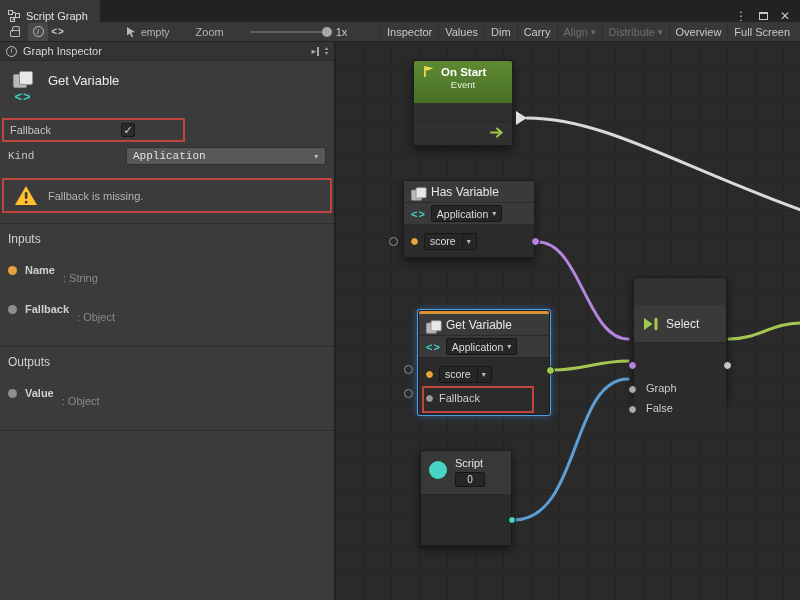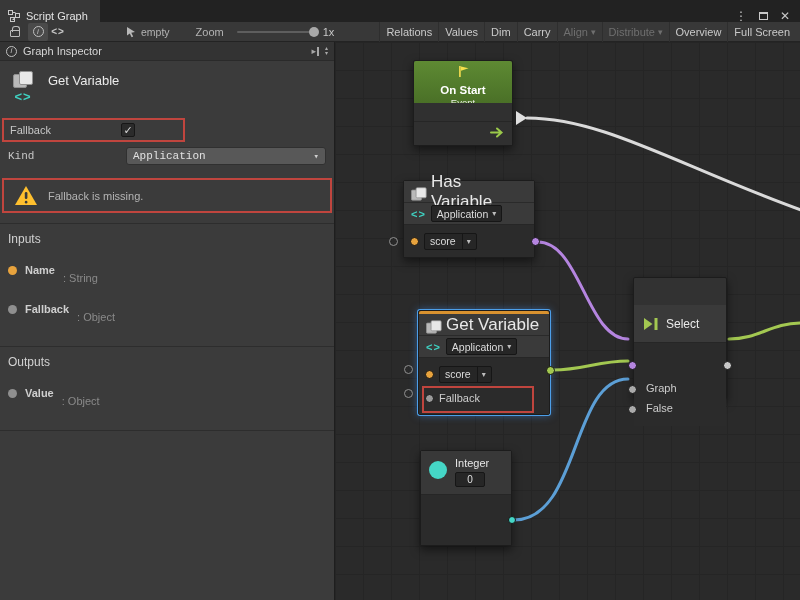--- a/index.html
+++ b/index.html
@@ -18,21 +18,21 @@
   .toolbar { position:absolute; left:0; top:22px; width:800px; height:20px; background:#383838; border-bottom:1px solid #232323; display:flex; align-items:center; padding:0 4px; }
   .lock { width:10px; height:7px; border:1px solid #BBB; border-radius:1px; position:relative; margin:3px 8px 0 6px; }
   .lock::before { content:""; position:absolute; left:1px; top:-5px; width:6px; height:5px; border:1px solid #BBB; border-bottom:none; border-radius:3px 3px 0 0; }
   .tool-box { height:18px; min-width:20px; display:flex; align-items:center; justify-content:center; background:#46464a00; border-radius:2px; padding:0 3px; }
   .tool-box.sel { background:#4A4A4A; }
   .info-circle { width:11px; height:11px; border:1px solid #C0C0C0; border-radius:50%; display:flex; align-items:center; justify-content:center; font-size:8px; font-style:italic; color:#C0C0C0; line-height:1; }
   .code-glyph { color:#C8C8C8; font-weight:bold; font-size:10px; letter-spacing:1px; }
   .sp60 { width:58px; } .sp30 { width:26px; }
   .cursor-ic { margin-right:4px; }
   .empty-label { color:#B4B4B4; font-size:10.5px; }
-  .zoom-label { color:#B4B4B4; margin-right:13px; }
+  .zoom-label { color:#B4B4B4; margin-right:26px; }
   .zoom-track { position:relative; width:80px; height:2px; background:#5E5E5E; border-radius:1px; margin-right:6px; }
   .zoom-thumb { position:absolute; right:-2px; top:-4px; width:10px; height:10px; border-radius:50%; background:#A8A8A8; }
   .zoom-val { color:#C8C8C8; margin-right:4px; }
   .tb-buttons { margin-left:auto; display:flex; align-items:stretch; height:20px; }
   .tbtn { display:flex; align-items:center; gap:3px; padding:0 6px; color:#CACACA; border-left:1px solid #2E2E2E; white-space:nowrap; }
   .tbtn.disabled { color:#6F6F6F; }
   .tbtn .caret { font-size:9px; }
 
   
   .inspector { position:absolute; left:0; top:42px; width:335px; height:558px; background:#3B3B3B; border-right:1px solid #1E1E1E; }
@@ -76,35 +76,35 @@
   .pname { color:#CFCFCF; font-weight:bold; }
   .ptype { color:#8A8A8A;margin-top:16px; }
 
   
   .canvas { position:absolute; left:335px; top:42px; width:465px; height:558px; background-color:#2A2A2A;
     background-image:linear-gradient(#252525 1px, transparent 1px), linear-gradient(90deg, #252525 1px, transparent 1px);
     background-size:28px 28px; overflow:hidden; }
   .wires { position:absolute; left:0; top:0; pointer-events:none; }
 
   .node { position:absolute; background:#323232; border:1px solid #1C1C1C; border-radius:2px; box-shadow:0 4px 10px rgba(0,0,0,.5); }
-  .node-title { height:22px; background:#3A3A3A; display:flex; align-items:center; gap:5px; padding:0 7px; color:#E8E8E8; font-size:17px; border-bottom:1px solid #2A2A2A; }
+  .node-title { height:22px; background:#3A3A3A; display:flex; align-items:center; gap:5px; padding:0 7px; color:#E8E8E8; font-size:12px; border-bottom:1px solid #2A2A2A; }
   .node-kind { height:22px; background:#3A3A3A; display:flex; align-items:center; gap:5px; padding:0 7px; border-bottom:1px solid #262626; }
   .node-ports { background:#2B2B2B; padding:4px 6px;text-align:center; }
   .prow { height:24px; display:flex; align-items:center; gap:5px; position:relative; }
   .dot { width:9px; height:9px; border-radius:50%; border:1px solid #141414; flex:0 0 auto; }
   .dot.orange { background:#E8A33D; } .dot.gray { background:#9A9A9A; }
   .dd { height:17px; background:#262626; border:1px solid #161616; border-radius:2px; display:flex; align-items:center; padding:0 5px; color:#DCDCDC; font-size:10.5px; gap:4px; }
   .dd .caret { font-size:8px; color:#BDBDBD; }
   .dd.split .caret { border-left:1px solid #161616; padding-left:4px; margin-left:2px; height:100%; display:flex; align-items:center; }
   .port-abs { position:absolute; width:9px; height:9px; border-radius:50%; border:1px solid #141414; }
   .hollow { position:absolute; width:9px; height:9px; border-radius:50%; border:1.5px solid #909090; background:transparent; }
 
   
   .onstart-head { height:42px; background:linear-gradient(#5E8A33,#4A7027); border-radius:2px 2px 0 0; color:#FFF; padding:4px 8px 0 8px; }
-  .onstart-row { display:flex; align-items:center; gap:6px; font-weight:bold; font-size:11.5px;flex-direction:column; }
+  .onstart-row { display:flex; align-items:center; gap:6px; font-weight:bold; font-size:11.5px; }
   .onstart-sub { text-align:center; font-size:9.5px; color:rgba(255,255,255,.88); margin-top:1px; }
   .onstart-body { height:42px; position:relative; background:#303030; }
   .onstart-body .sep { position:absolute; left:0; right:0; top:18px; height:1px; background:#262626; }
 
   .selected { box-shadow:0 0 0 1px #4C9EE8, 0 0 9px rgba(70,150,255,.55); }
   .topbar-orange { height:3px; background:#D9922F; border-radius:2px 2px 0 0; }
 
   .select-head { height:38px; display:flex; align-items:center; gap:7px; padding:0 9px; background:#3A3A3A; border-bottom:1px solid #262626; color:#EAEAEA; font-size:12px;margin-top:27px; }
   .select-body { background:#2B2B2B; height:83px; position:relative; padding-top:4px; }
   .sel-label { position:absolute; left:12px; color:#CCCCCC; font-size:11px; }
@@ -156,21 +156,21 @@
       <path d="M1 1 L9 6 L5.3 6.8 L7.2 10.6 L5.6 11.3 L3.8 7.5 L1 9.6 Z" fill="#B8B8B8"></path>
     </svg>
     <span class="empty-label">empty</span>
     <span class="sp30"></span>
     <span class="zoom-label">Zoom</span>
     <span class="zoom-track">
       <span class="zoom-thumb"></span>
     </span>
     <span class="zoom-val">1x</span>
     <div class="tb-buttons">
-      <span class="tbtn">Relations</span>
+      <span class="tbtn">Inspector</span>
       <span class="tbtn">Values</span>
       <span class="tbtn">Dim</span>
       <span class="tbtn">Carry</span>
       <span class="tbtn disabled">
         <span>Align</span>
         <span class="caret">▾</span>
       </span>
       <span class="tbtn disabled">
         <span>Distribute</span>
         <span class="caret">▾</span>
@@ -356,21 +356,21 @@
         <span class="sel-label" style="top:39px;">Graph</span>
         <span class="port-abs" style="left:-6px; top:62px; background:#AAAAAA;"></span>
         <span class="sel-label" style="top:59px;">False</span>
       </div>
     </div>
 
     <div class="node" style="left:85px; top:408px; width:92px; height:96px;">
       <div class="int-head">
         <span class="int-circle"></span>
         <span class="int-col">
-          <span class="int-name">Integer</span>
+          <span class="int-name">Script</span>
           <span class="int-field">0</span>
         </span>
       </div>
       <div class="int-body">
         <span class="port-abs" style="right:-5px; top:21px; background:#45D6C6; width:8px; height:8px;"></span>
       </div>
     </div>
 
   </div>
 </div>

